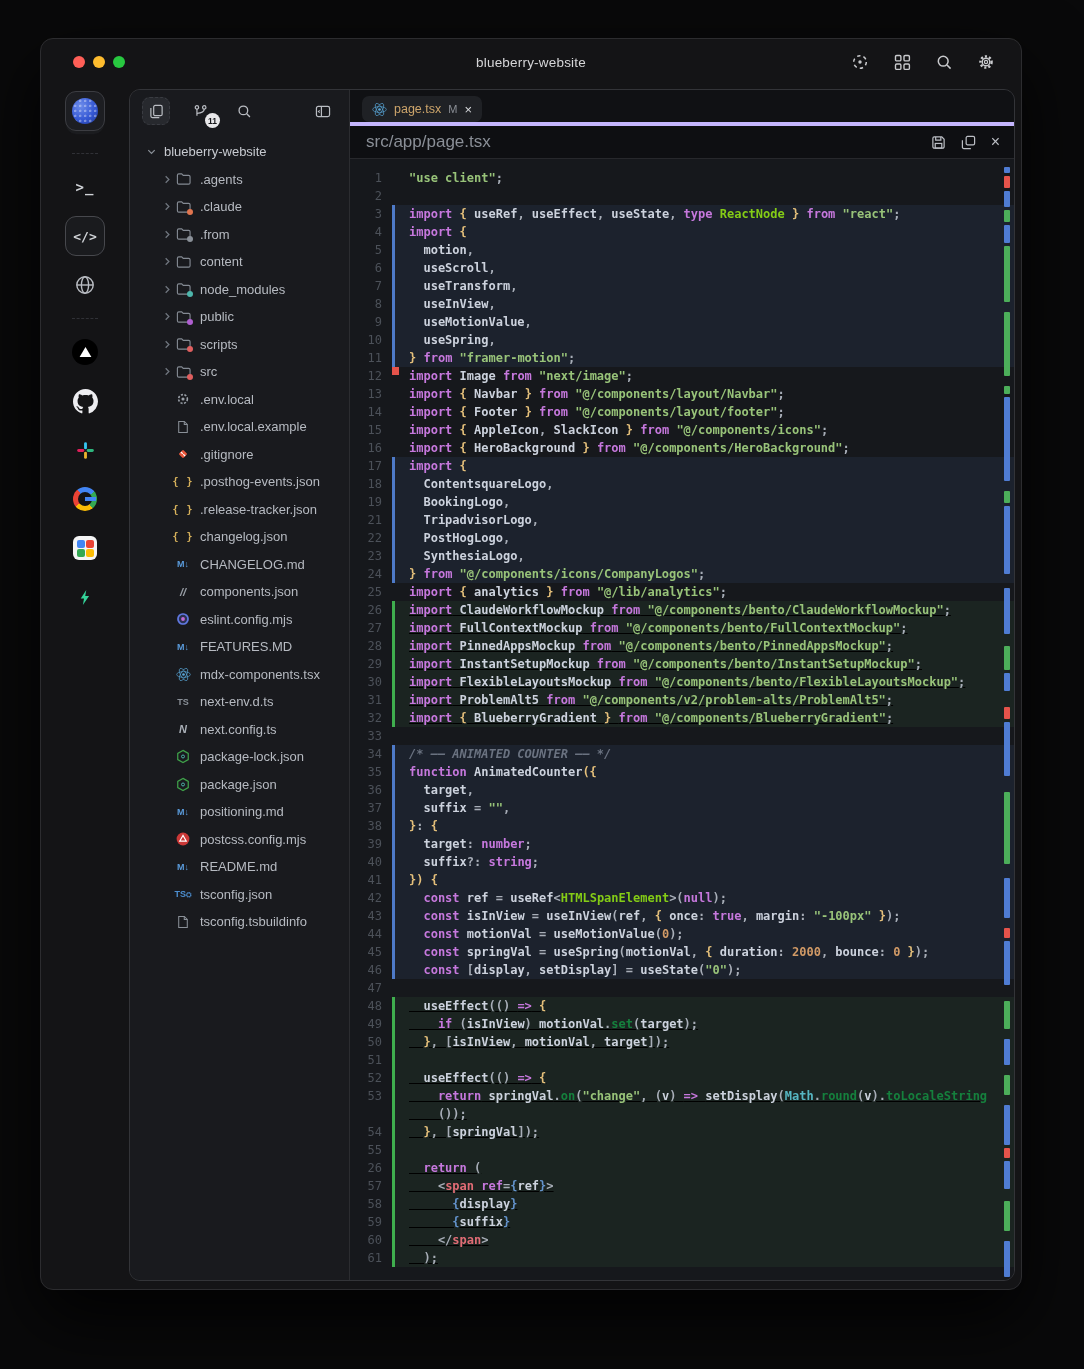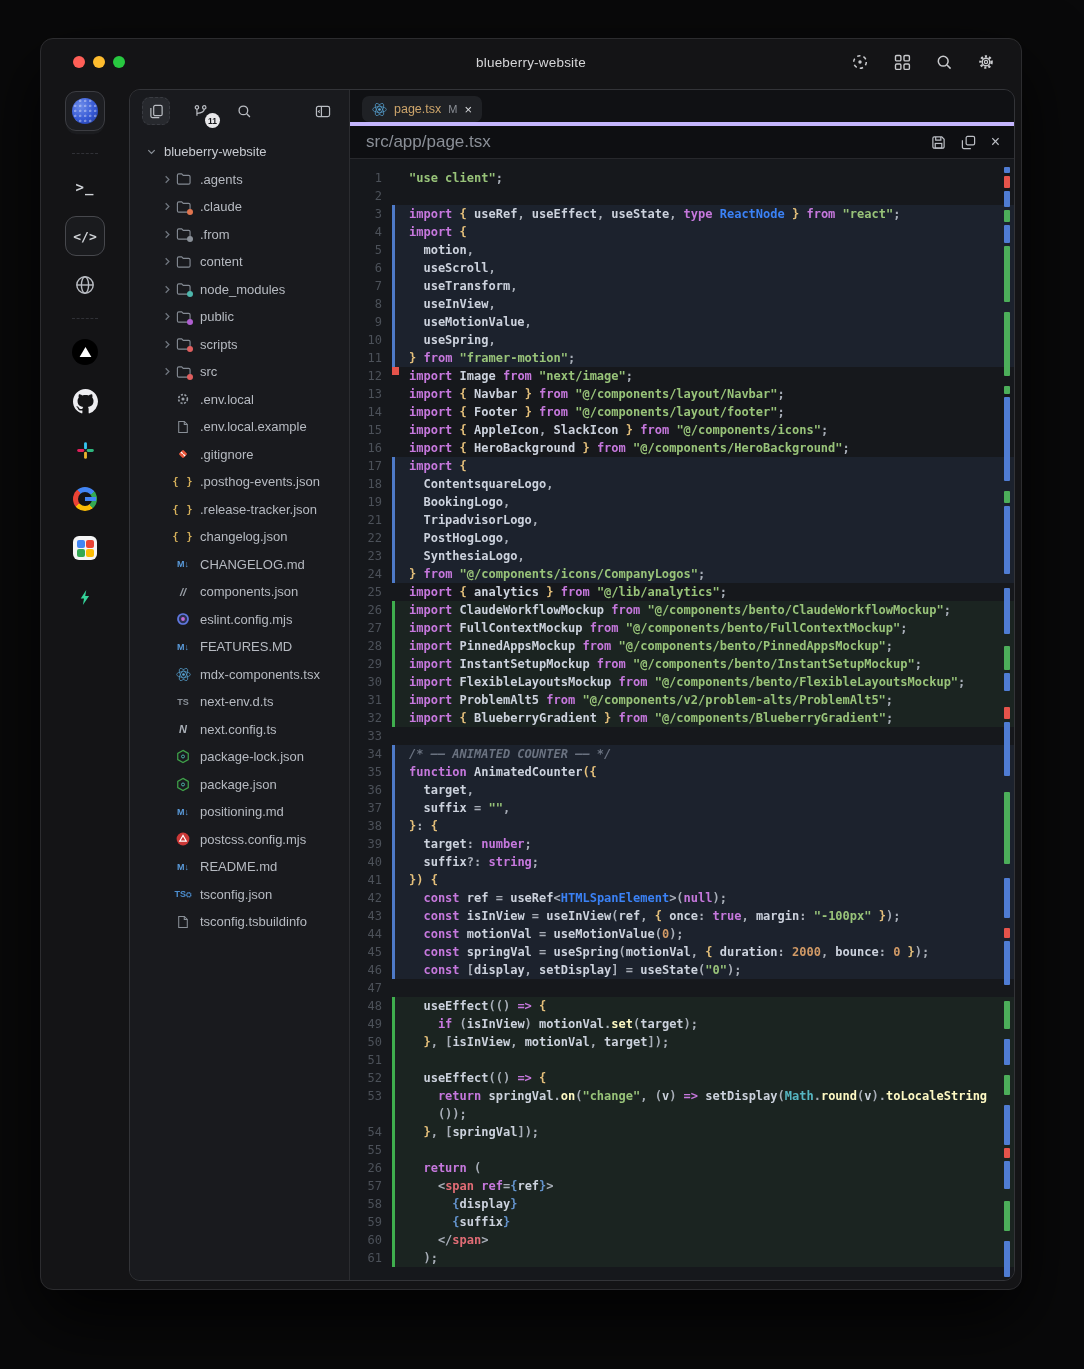--- a/index.html
+++ b/index.html
@@ -67,26 +67,26 @@
   .crumb { font-size:17px; color:#8a8f97; padding-left:16px; }
   .path-icons { margin-left:auto; display:flex; gap:15px; padding-right:14px; color:#bcbfc5; align-items:center; }
 
   
   .codewrap { flex:1; position:relative; background:#16181c; overflow:hidden; }
   .codelines { position:absolute; inset:0; padding-top:10px; font-family:"DejaVu Sans Mono",monospace; font-size:12px; font-weight:600; }
   .crow { height:18px; line-height:18px; display:flex; white-space:pre; }
   .cnum { width:42px; text-align:right; padding-right:10px; color:#4c5159; flex-shrink:0; font-weight:normal; }
   .cline { flex:1; position:relative; padding-left:17px; min-width:0; }
   .cline.bgb { background:rgba(92,130,200,0.10); }
-  .cline.bgg { background:rgba(90,175,100,0.08); }
+  .cline.bgg { background:rgba(90,175,100,0.08);text-decoration:underline; }
   .cline .bar { position:absolute; left:0; top:0; bottom:0; width:3px; }
   .bar.b { background:#4e7ac8; } .bar.g { background:#3fae4e; }
   .delmark { position:absolute; left:0; top:0; width:7px; height:8px; background:#e5534b; }
-  .tk-k{color:#c678dd;} .tk-y{color:#e5c07b;} .tk-s{color:#98c379;} .tk-t{color:#3b82f6;}
-  .tk-n{color:#d19a66;} .tk-p{color:#a8aeb8;} .tk-i{color:#ccd2dd;} .tk-m{color:#fef9c3;}
+  .tk-k{color:#c678dd;} .tk-y{color:#e5c07b;} .tk-s{color:#98c379;} .tk-t{color:#84cc16;}
+  .tk-n{color:#d19a66;} .tk-p{color:#a8aeb8;} .tk-i{color:#ccd2dd;} .tk-m{color:#15803d;}
   .tk-M{color:#56b6c2;} .tk-c{color:#6a7280;font-style:italic;} .tk-x{color:#e06c75;}
   .tk-a{color:#c678dd;} .tk-b{color:#6494ce;}
 
   
   .strip { position:absolute; right:4px; top:8px; bottom:6px; width:6px; display:flex; flex-direction:column; }
   .seg { width:6px; border-radius:1px; margin-bottom:3px; flex-shrink:0; }
   .seg.b{background:#4f7cd3;} .seg.g{background:#4cae5a;} .seg.r{background:#e5534b;} .seg.t{background:transparent;}
 
   svg { display:block; }
 </style>

